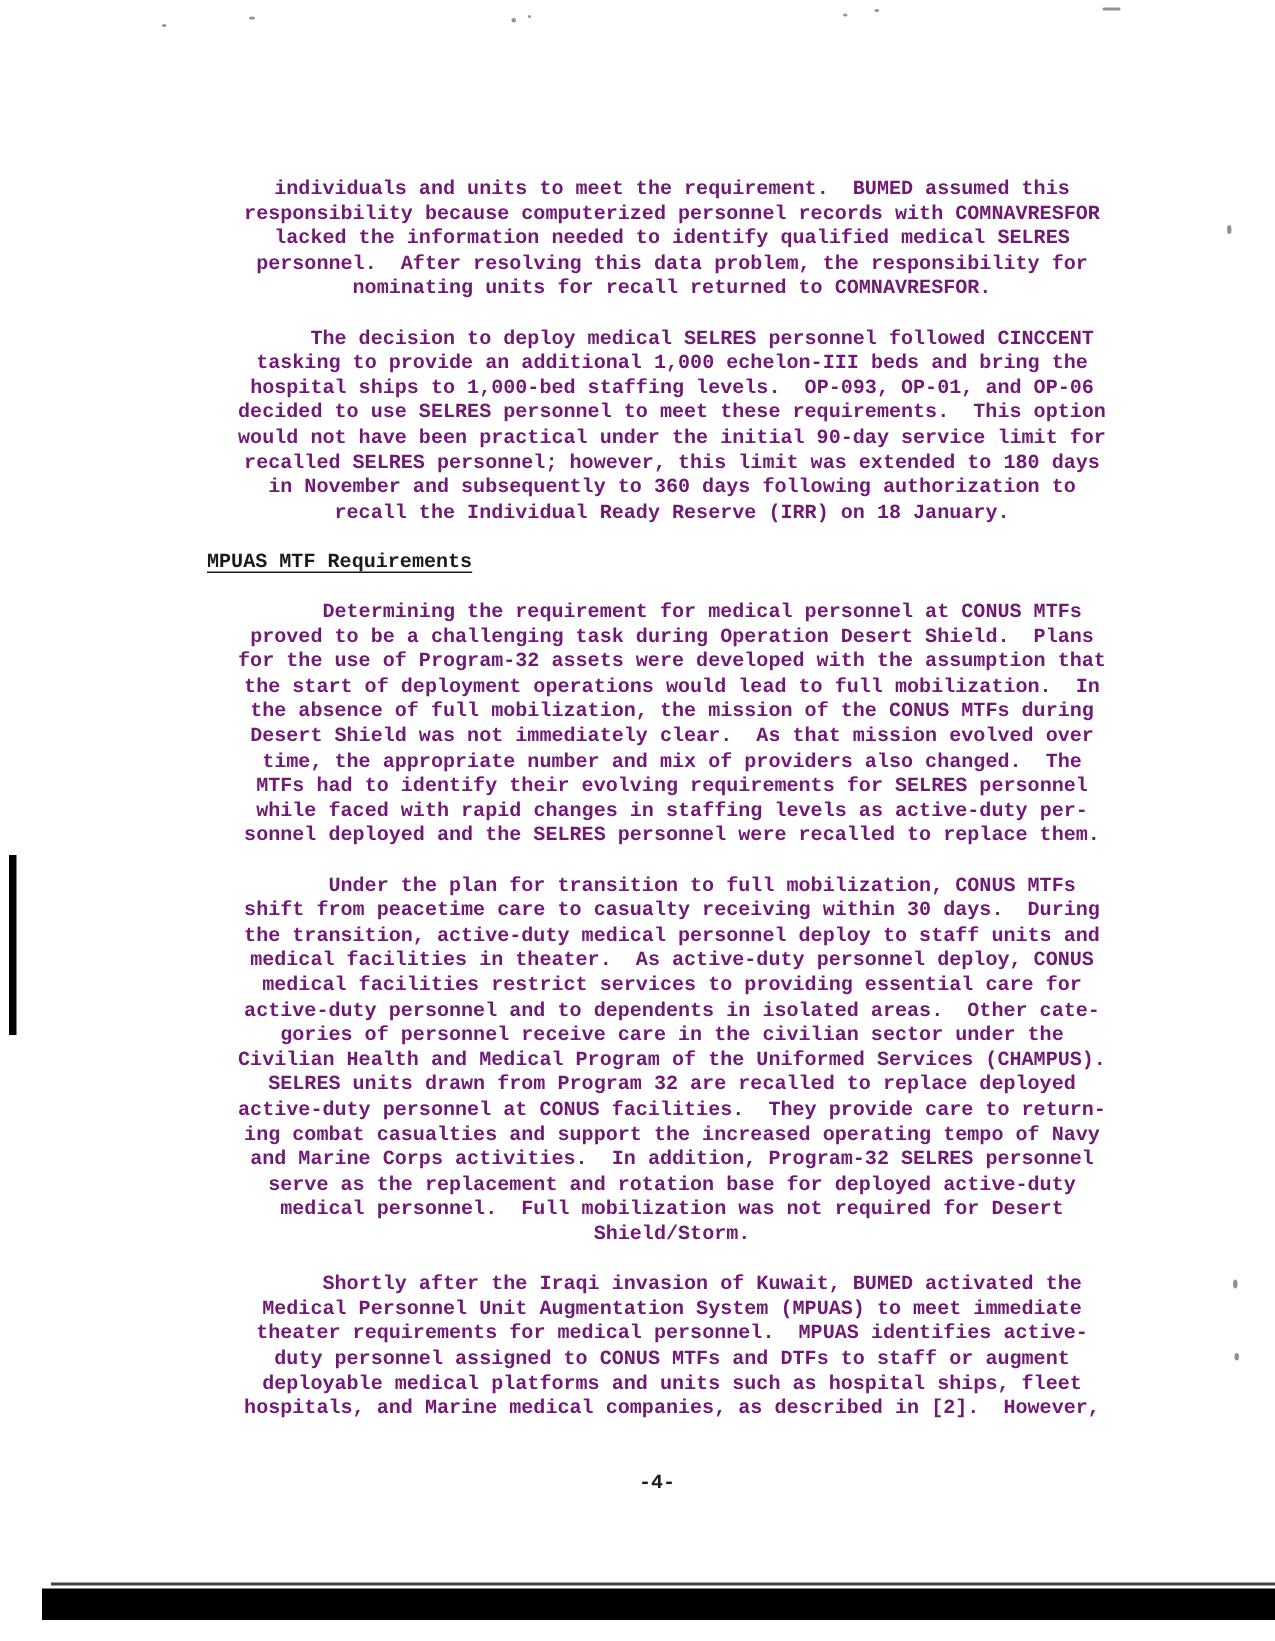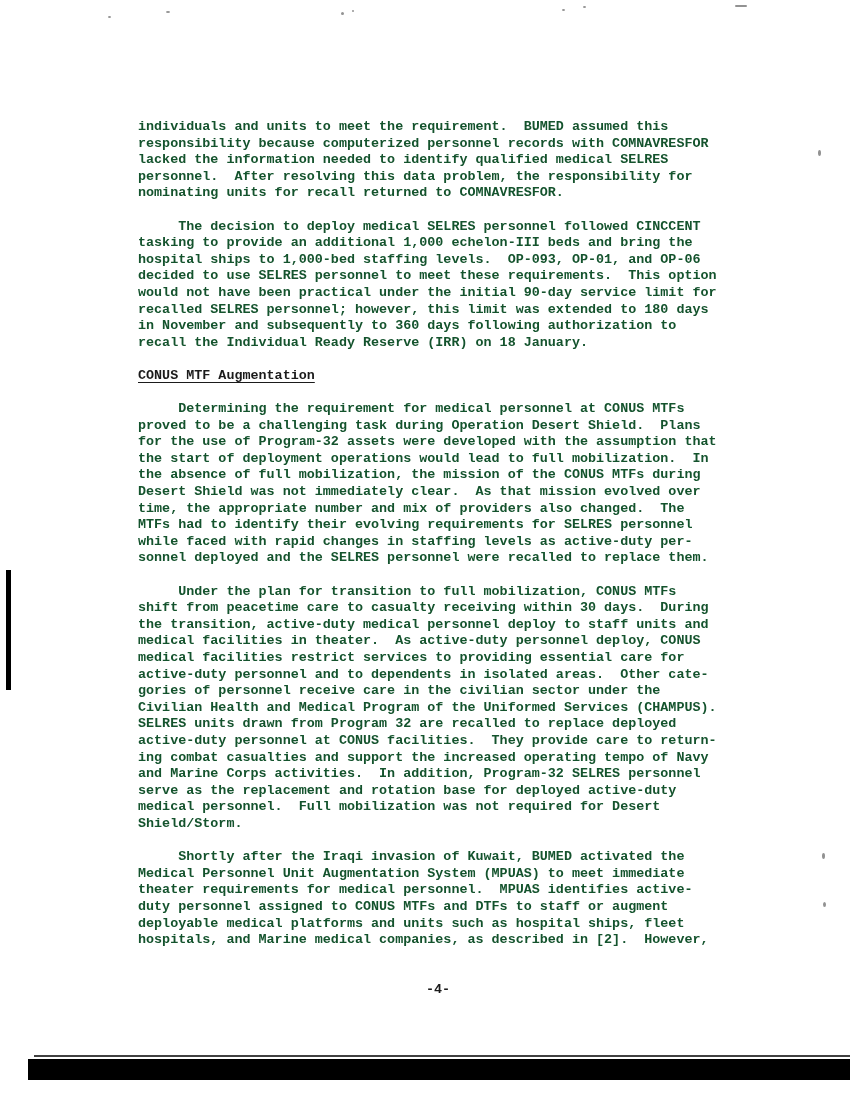--- a/index.html
+++ b/index.html
@@ -22,21 +22,22 @@
     top: 119px;
     width: 620px;
   }
   .para {
     margin: 0 0 16.6px 0;
     font-family: "Liberation Mono", "DejaVu Sans Mono", monospace;
     font-size: 13.4px;
     font-weight: bold;
     line-height: 16.6px;
     white-space: pre;
-    color: #14532d;
+    color: #701a75;
+    text-align: center;
   }
   .heading {
     margin: 0 0 16.6px 0;
     font-size: 13.4px;
     font-weight: bold;
     line-height: 16.6px;
     text-decoration: underline;
     text-underline-offset: 3px;
     white-space: pre;
   }
@@ -94,21 +95,21 @@
 personnel.  After resolving this data problem, the responsibility for
 nominating units for recall returned to COMNAVRESFOR.</pre>
     <pre class="para">     The decision to deploy medical SELRES personnel followed CINCCENT
 tasking to provide an additional 1,000 echelon-III beds and bring the
 hospital ships to 1,000-bed staffing levels.  OP-093, OP-01, and OP-06
 decided to use SELRES personnel to meet these requirements.  This option
 would not have been practical under the initial 90-day service limit for
 recalled SELRES personnel; however, this limit was extended to 180 days
 in November and subsequently to 360 days following authorization to
 recall the Individual Ready Reserve (IRR) on 18 January.</pre>
-    <div class="heading">CONUS MTF Augmentation</div>
+    <div class="heading">MPUAS MTF Requirements</div>
     <pre class="para">     Determining the requirement for medical personnel at CONUS MTFs
 proved to be a challenging task during Operation Desert Shield.  Plans
 for the use of Program-32 assets were developed with the assumption that
 the start of deployment operations would lead to full mobilization.  In
 the absence of full mobilization, the mission of the CONUS MTFs during
 Desert Shield was not immediately clear.  As that mission evolved over
 time, the appropriate number and mix of providers also changed.  The
 MTFs had to identify their evolving requirements for SELRES personnel
 while faced with rapid changes in staffing levels as active-duty per-
 sonnel deployed and the SELRES personnel were recalled to replace them.</pre>

